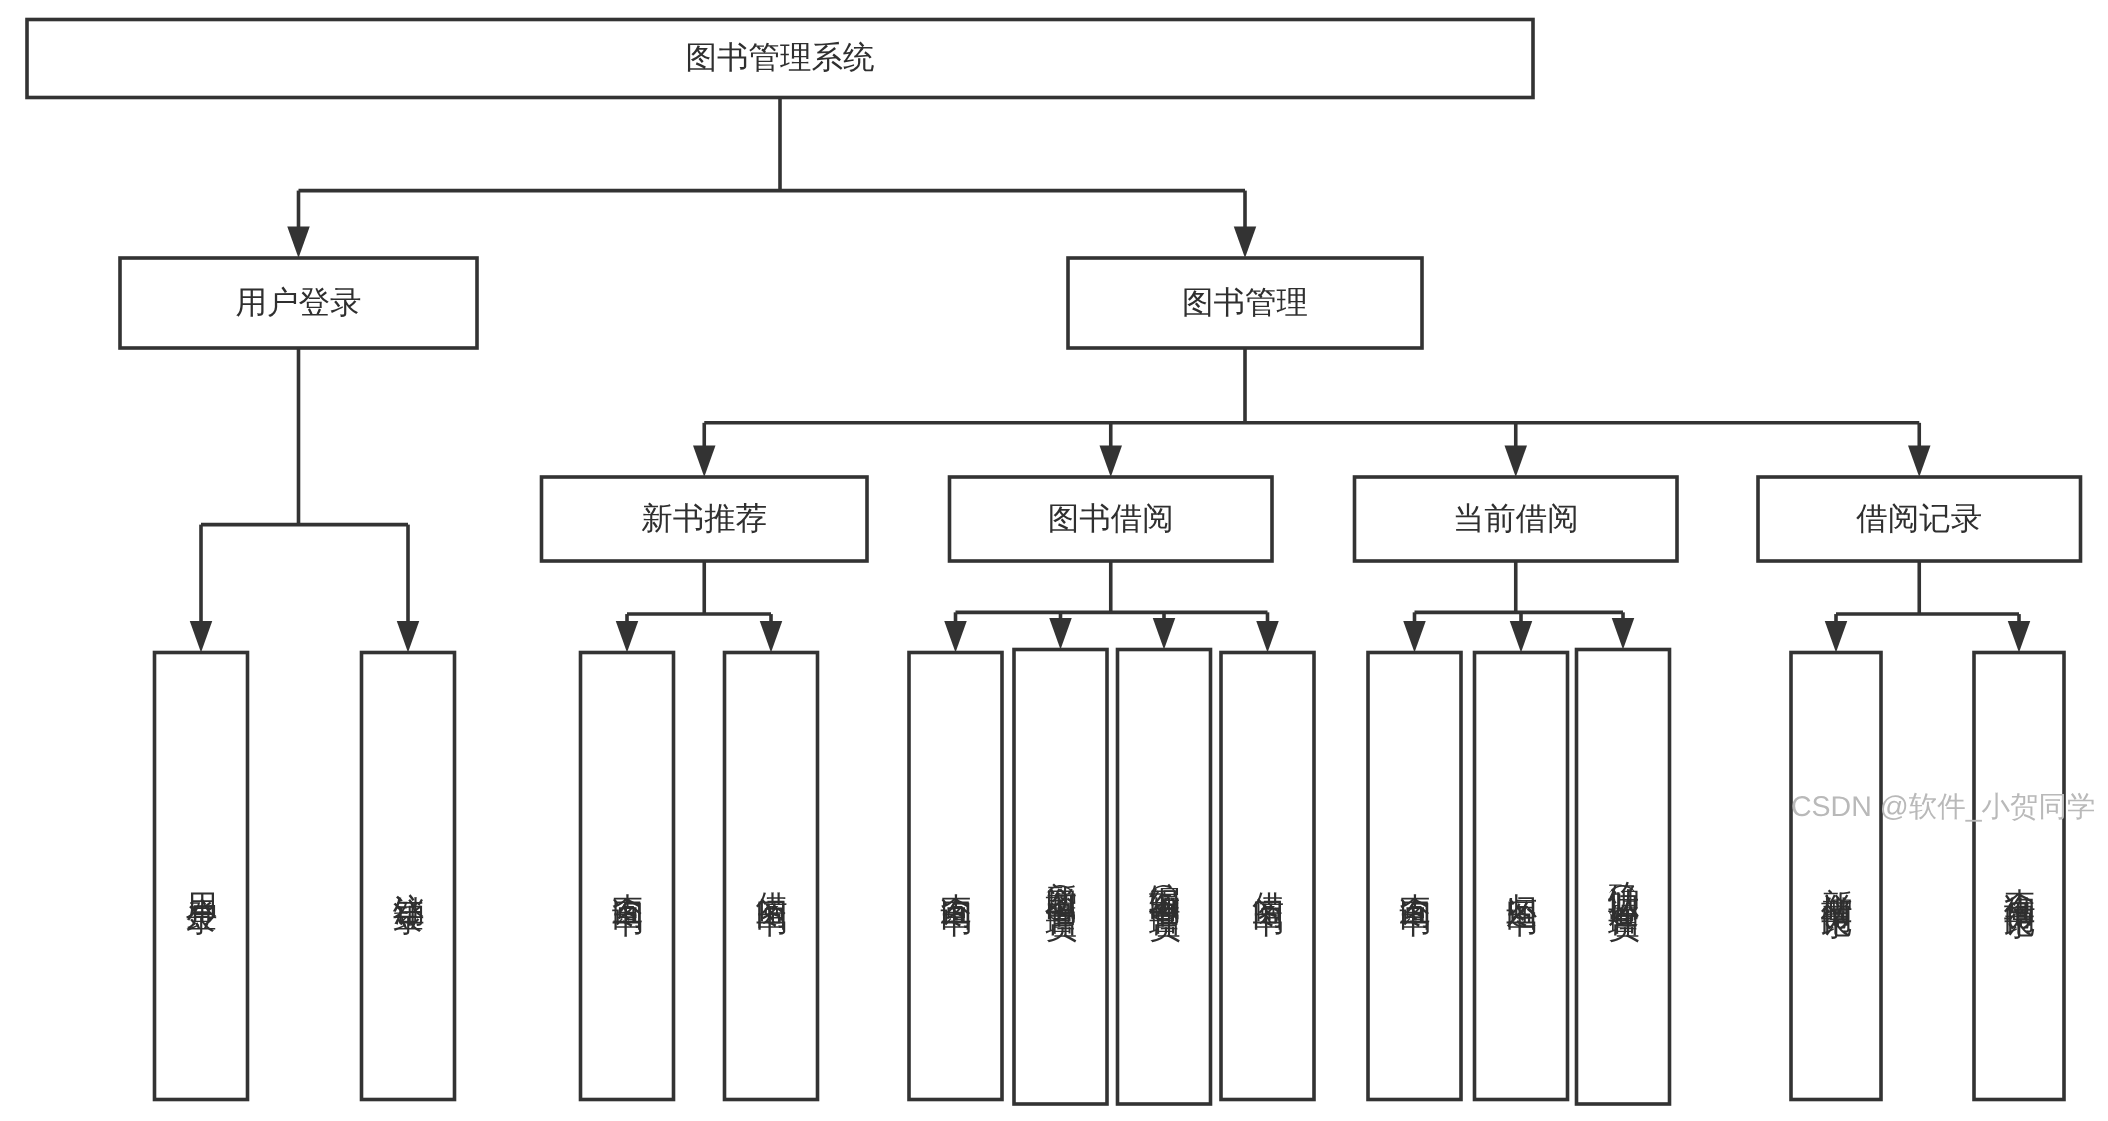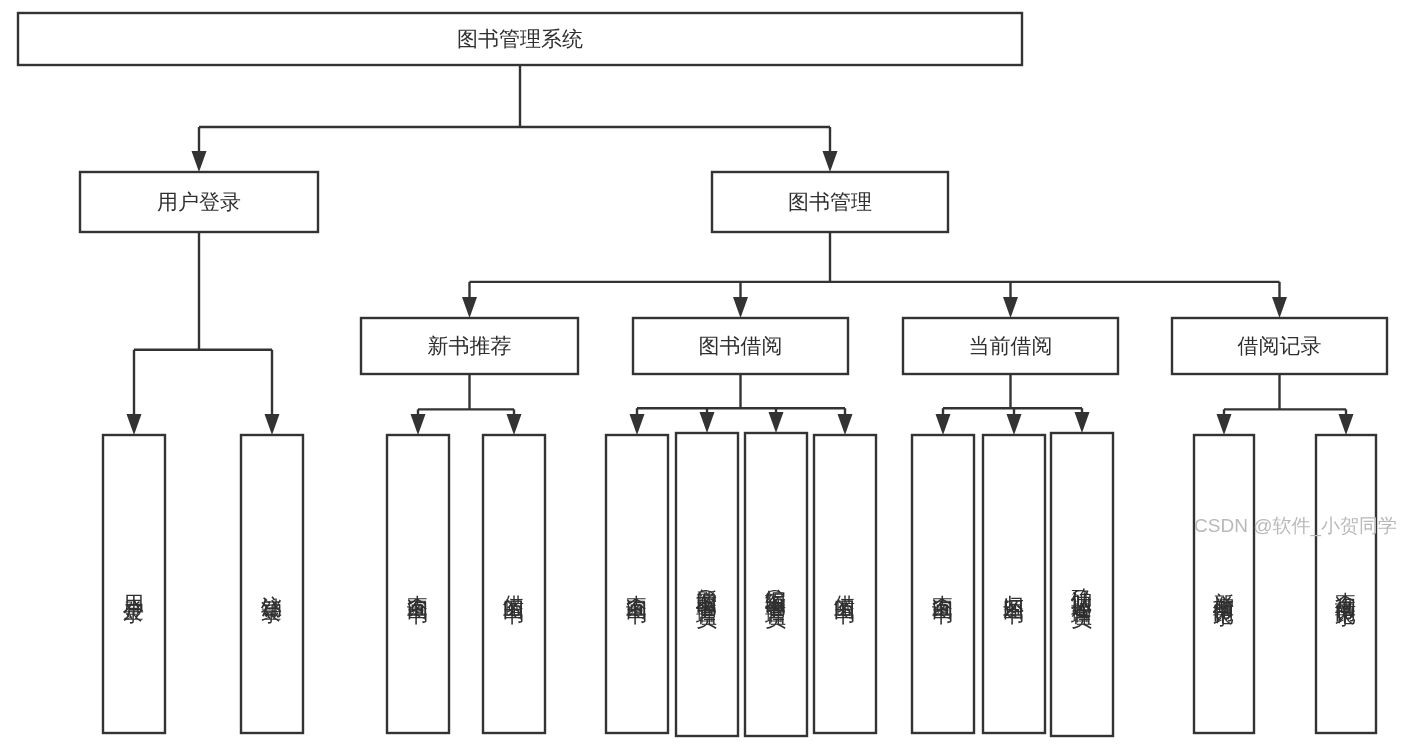--- a/index.html
+++ b/index.html
@@ -61,21 +61,21 @@
     display: flex;
     align-items: center;
     justify-content: center;
     white-space: nowrap;
     pointer-events: none;
     user-select: none;
   }
   #watermark {
     position: absolute;
     right: 8px;
-    bottom: 20px;
+    bottom: 8px;
     font-family: "Liberation Sans", "DejaVu Sans", sans-serif;
     font-size: 19px;
     color: #b9b9b9;
     white-space: nowrap;
     user-select: none;
     text-align: center;
   }
 </style>
 </head>
 <body>

